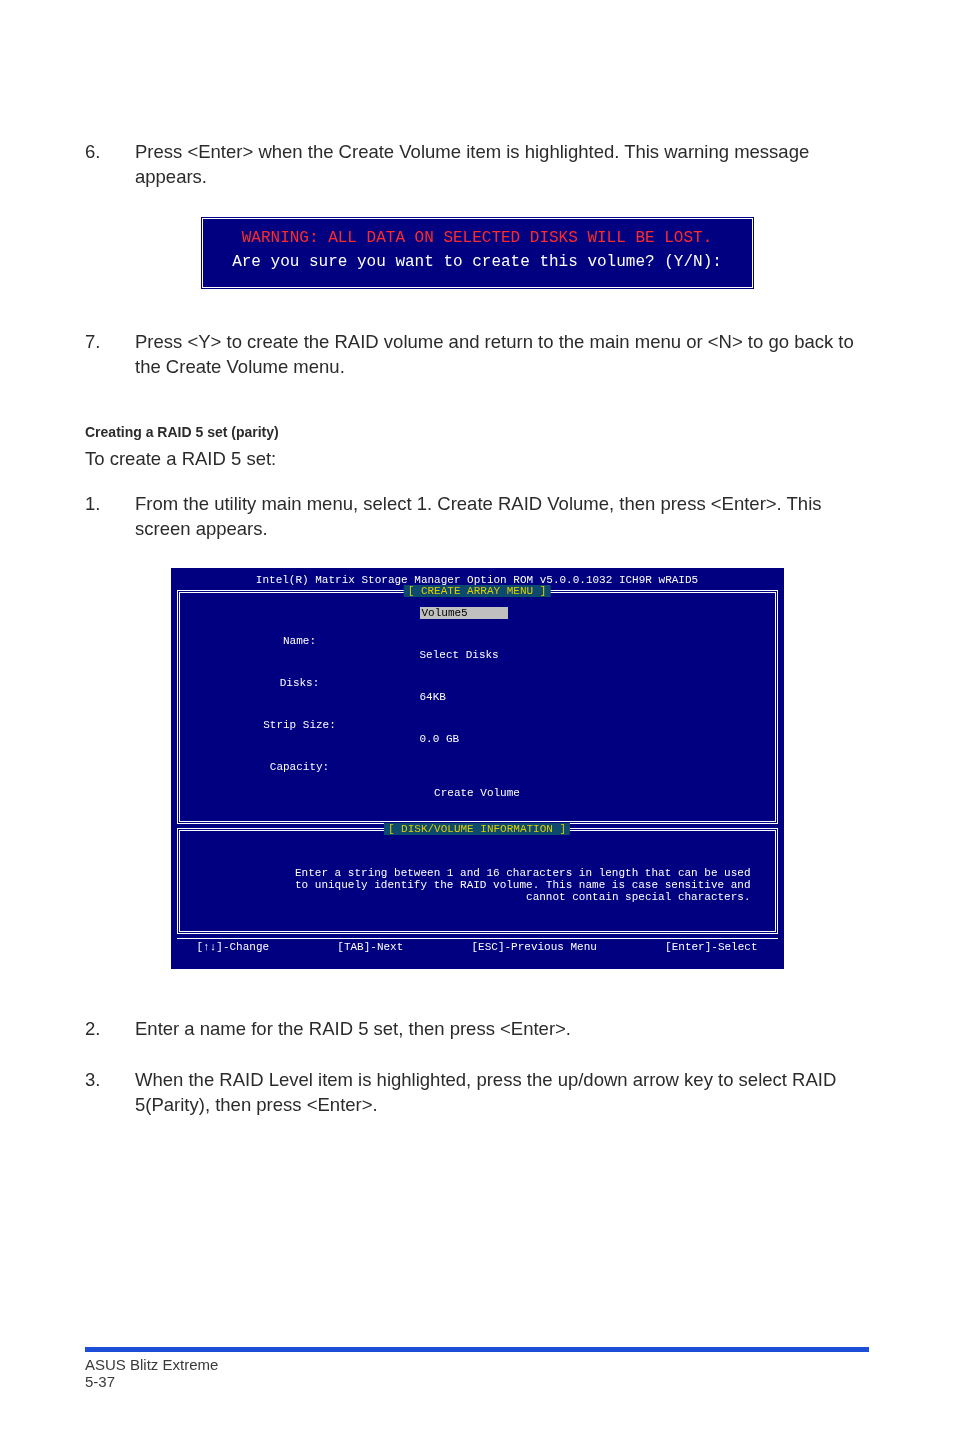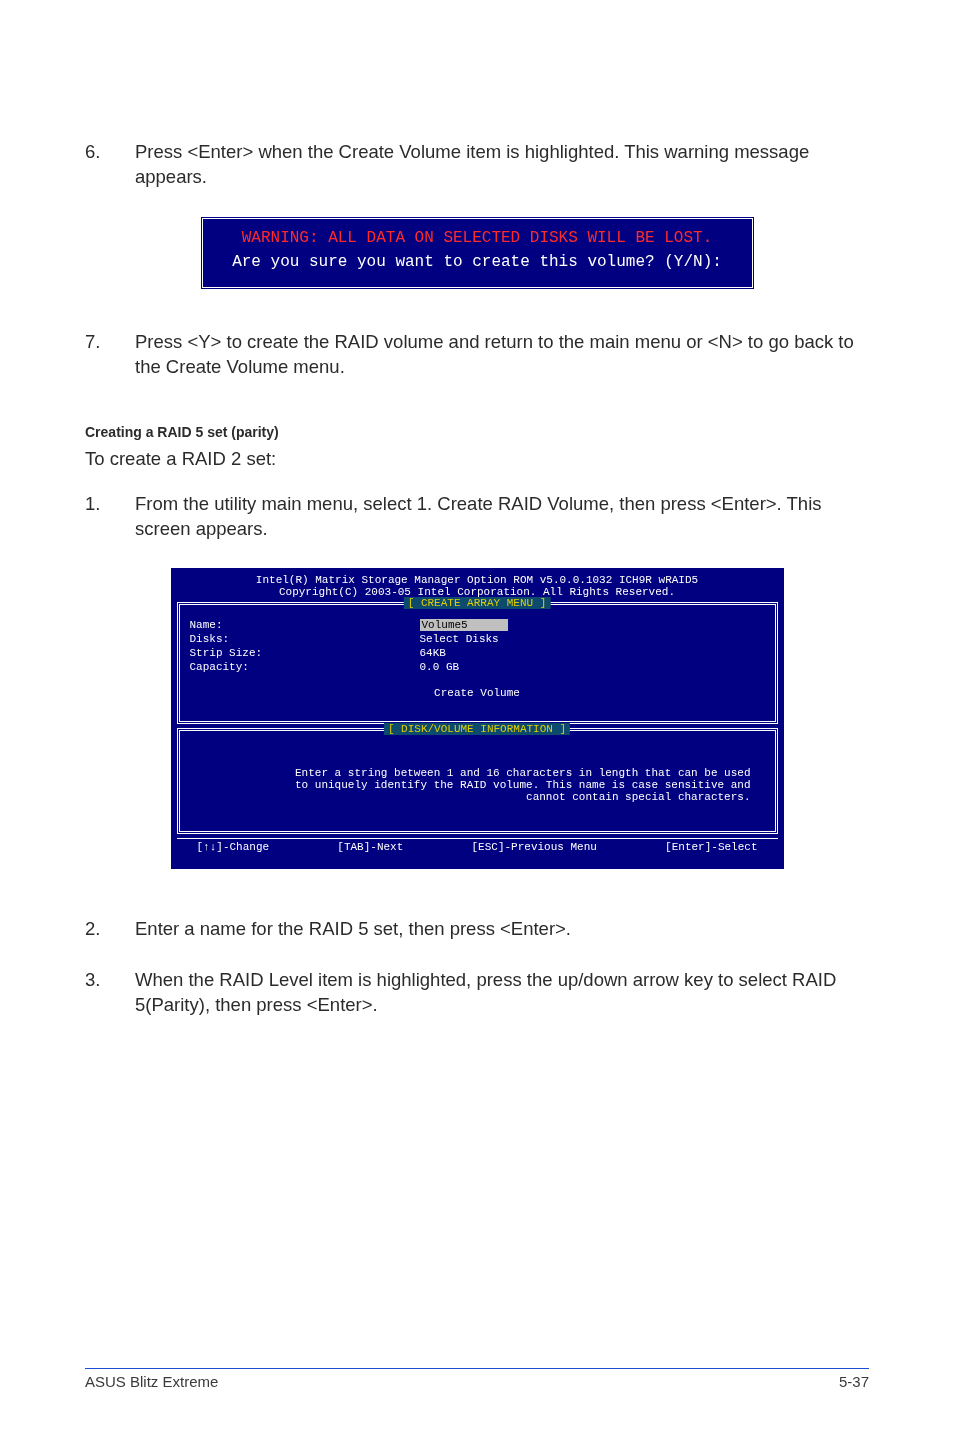--- a/index.html
+++ b/index.html
@@ -60,21 +60,21 @@
   .bios-panel-title {
     position: absolute;
     top: -8px;
     left: 50%;
     transform: translateX(-50%);
     background: #0c4a6e;
     padding: 0 4px;
     color: #e0d000;
   }
   .kv { display: flex; margin: 0 0 2px 0; }
-  .kv .k { width: 230px; text-align: left; padding-right: 10px; }
+  .kv .k { width: 230px; text-align: center; padding-right: 10px; margin-top: 28px; }
   .kv .v { text-align: left; }
   .v-highlight { background: #c0c0c0; color: #000000; padding: 0 6px 0 2px; display:inline-block; min-width: 88px; }
   .create-vol { text-align: center; margin-top: 14px; }
   .info-panel .info-text { text-align: right; padding: 22px 14px 6px 14px; white-space: pre-line; }
   .bios-footer {
     background: #000080;
     display: flex;
     padding: 2px 20px 16px 20px;
     color: #ffffff;
     width: calc(100% - 12px);
@@ -84,24 +84,25 @@
   }
   .bios-footer span { white-space: nowrap; }
 
   .footer {
     position: absolute;
     bottom: 48px;
     left: 85px;
     right: 85px;
     font-size: 15px;
     color: #3a3a3a;
-    border-top: 1px solid #1d4ed8;
+    border-top: 5px solid #1d4ed8;
     padding-top: 4px;
     display: flex;
     justify-content: space-between;
+    flex-direction: column;
   }
 </style>
 </head>
 <body>
 
 <div class="page">
 
   <div class="step body-text">
     <div class="step-num">6.</div>
     <div class="step-body">Press &lt;Enter&gt; when the Create Volume item is highlighted. This warning message appears.</div>
@@ -111,31 +112,30 @@
     <div class="warn-line">WARNING: ALL DATA ON SELECTED DISKS WILL BE LOST.</div>
     <div class="prompt-line">Are you sure you want to create this volume? (Y/N):</div>
   </div>
 
   <div class="step body-text">
     <div class="step-num">7.</div>
     <div class="step-body">Press &lt;Y&gt; to create the RAID volume and return to the main menu or &lt;N&gt; to go back to the Create Volume menu.</div>
   </div>
 
   <h3 class="section">Creating a RAID 5 set (parity)</h3>
-  <div class="sub-intro">To create a RAID 2 set:</div>
+  <div class="sub-intro">To create a RAID 5 set:</div>
 
   <div class="step body-text">
     <div class="step-num">1.</div>
     <div class="step-body">From the utility main menu, select 1. Create RAID Volume, then press &lt;Enter&gt;. This screen appears.</div>
   </div>
 
   <div class="bios">
     <div class="bios-header">
       <div>Intel(R) Matrix Storage Manager Option ROM v5.0.0.1032 ICH9R wRAID5</div>
-      <div>Copyright(C) 2003-05 Intel Corporation. All Rights Reserved.</div>
     </div>
 
     <div class="bios-panel">
       <div class="bios-panel-title">[ CREATE ARRAY MENU ]</div>
 
       <div class="kv">
         <div class="k">Name:</div>
         <div class="v"><span class="v-highlight">Volume5</span></div>
       </div>
       <div class="kv">

